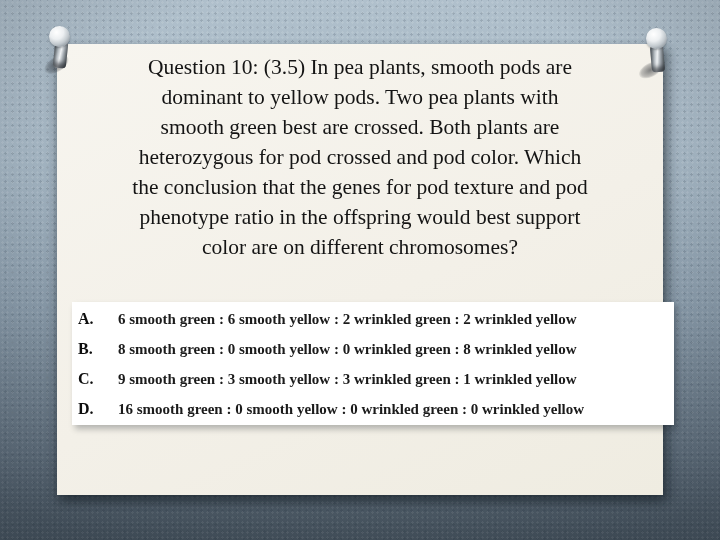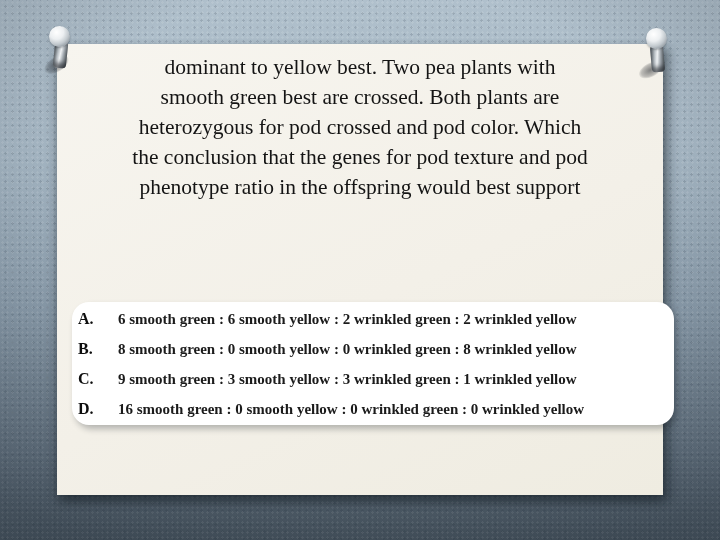--- a/index.html
+++ b/index.html
@@ -31,21 +31,20 @@
   .question {
     position:absolute; left:10px; right:10px; top:8px;
     text-align:center; color:#141414;
     font-size:21.5px; line-height:30px; font-weight:400;
   }
   .question .q-line { white-space:nowrap; }
   .options-box {
     position:absolute; left:72px; top:302px; width:602px; height:123px; z-index:2;
     background:#ffffff; padding-top:2px; box-sizing:border-box;
     box-shadow:3px 4px 6px rgba(18,26,34,0.28);
-    border-radius:17px;
   }
   .opt-row { height:30px; line-height:30px; padding-left:6px; white-space:nowrap; }
   .opt-letter {
     display:inline-block; width:40px; font-weight:700; font-size:16px; color:#0d0d0d;
   }
   .opt-text { font-size:15px; font-weight:700; color:#1b1b1b; }
   .pushpin { position:absolute; width:46px; height:62px; z-index:5; }
   .pushpin-left  { left:40px; top:24px; }
   .pushpin-right { left:640px; top:22px; }
   .pin-blob-shadow {
@@ -72,25 +71,27 @@
 </style>
 </head>
 <body>
 
 <div class="slide">
   <div class="wall-texture"></div>
   <div class="wall-vignette"></div>
 
   <div class="paper">
     <div class="question">
-      <div class="q-line">dominant to yellow best. Two pea plants with</div>
+      <div class="q-line">Question 10: (3.5) In pea plants, smooth pods are</div>
+      <div class="q-line">dominant to yellow pods. Two pea plants with</div>
       <div class="q-line">smooth green best are crossed. Both plants are</div>
       <div class="q-line">heterozygous for pod crossed and pod color. Which</div>
       <div class="q-line">the conclusion that the genes for pod texture and pod</div>
       <div class="q-line">phenotype ratio in the offspring would best support</div>
+      <div class="q-line">color are on different chromosomes?</div>
     </div>
   </div>
 
   <div class="options-box">
     <div class="opt-row">
       <span class="opt-letter">A.</span><span class="opt-text">6 smooth green : 6 smooth yellow : 2 wrinkled green : 2 wrinkled yellow</span>
     </div>
     <div class="opt-row">
       <span class="opt-letter">B.</span><span class="opt-text">8 smooth green : 0 smooth yellow : 0 wrinkled green : 8 wrinkled yellow</span>
     </div>

